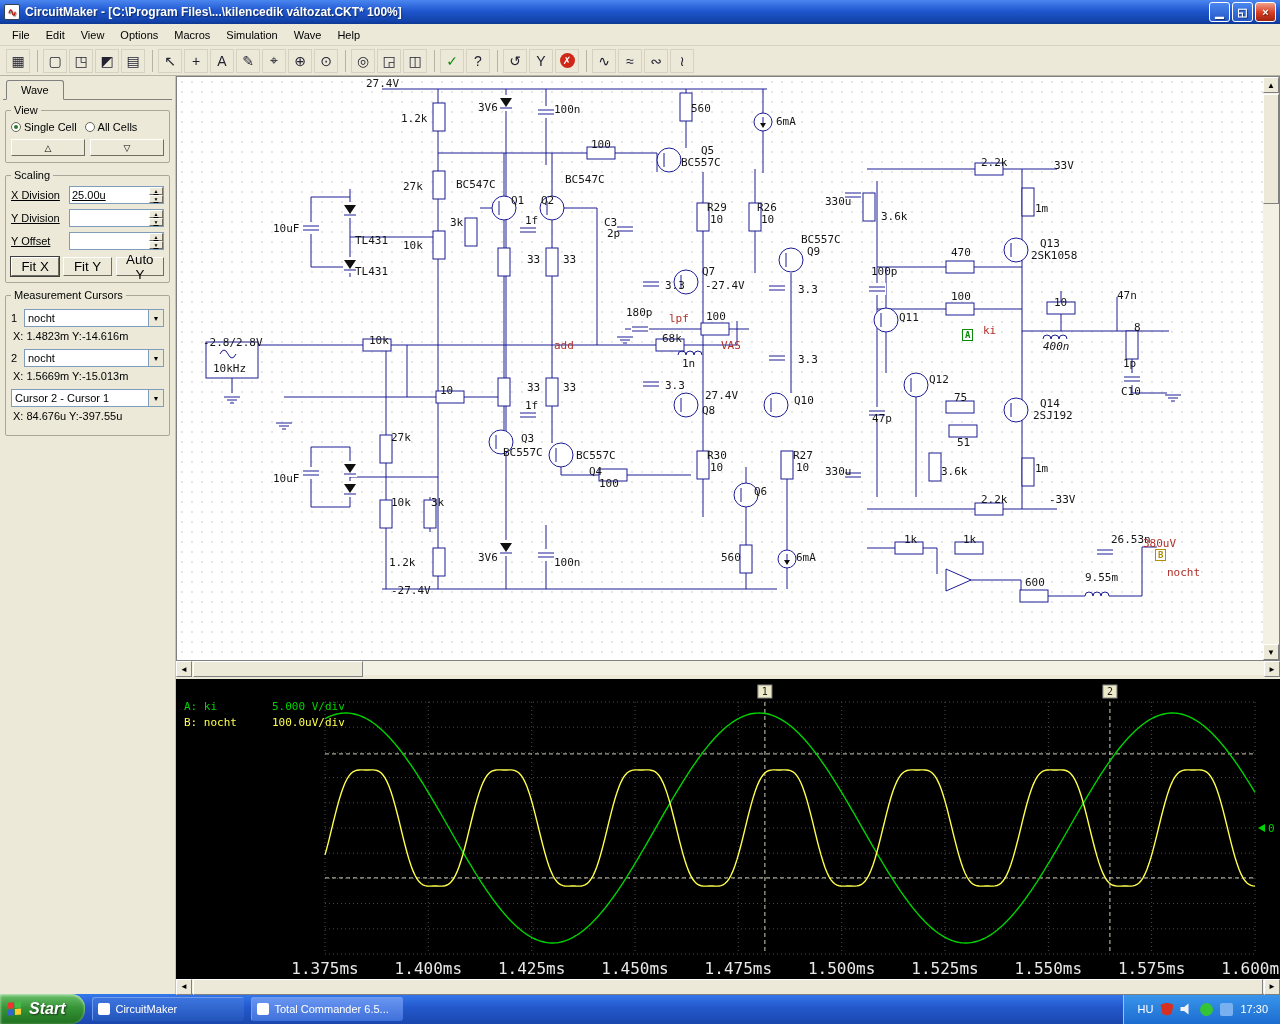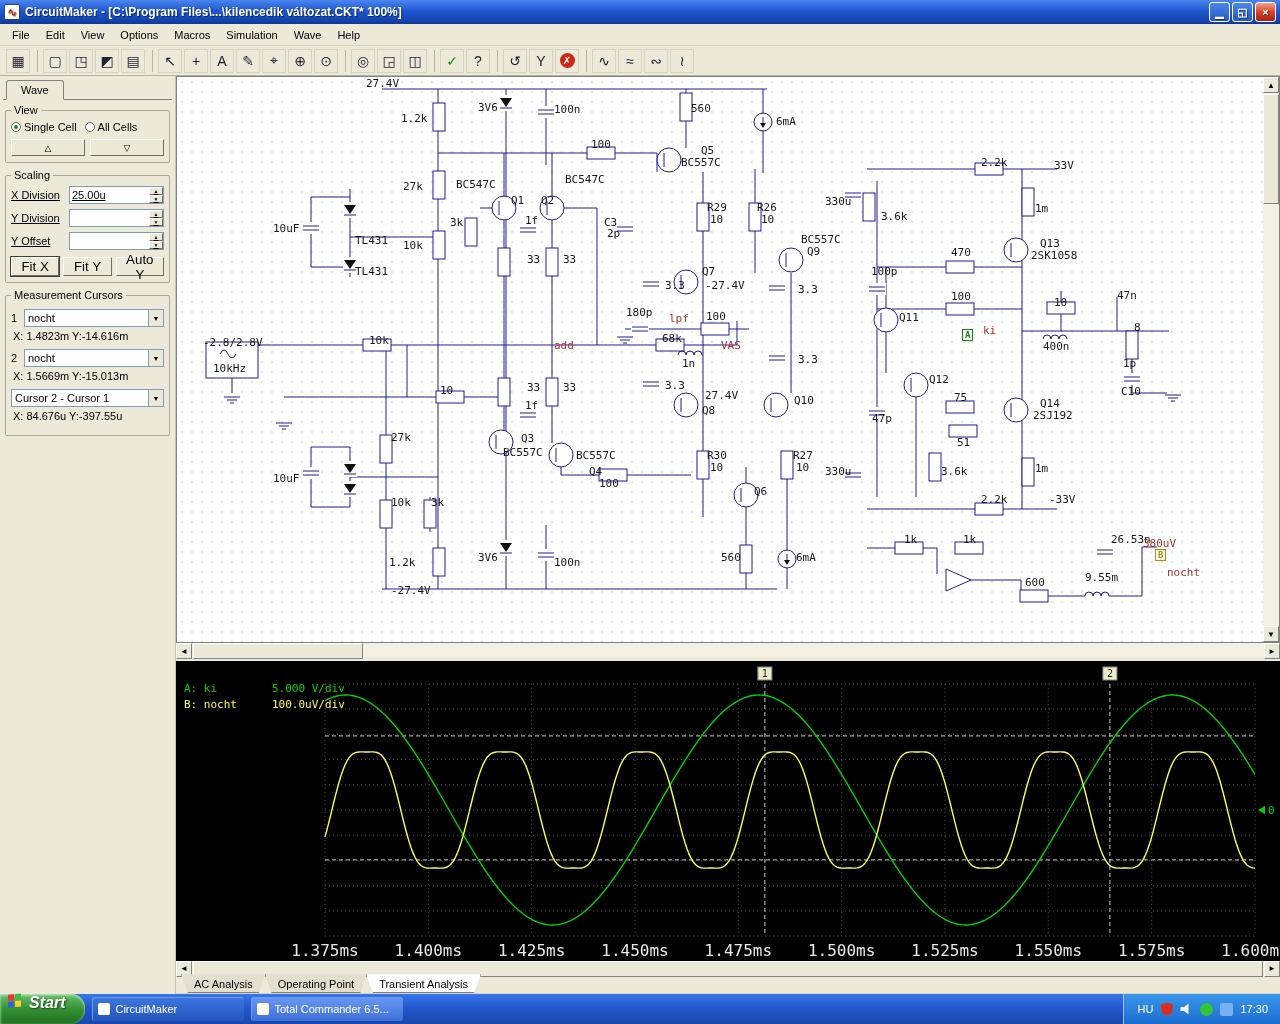--- a/index.html
+++ b/index.html
@@ -113,21 +113,21 @@
   .wzero { fill:#00d400; font-size:11px; }
   
   .antabs { height:22px; display:flex; padding-left:5px; background:#ece9d8; align-items:stretch; }
   .atab { padding:4px 12px 0; border:1px solid #808080; border-top:none; background:#e2dfce;
     margin-right:-1px; clip-path:polygon(0 0,100% 0,calc(100% - 7px) 100%,7px 100%); }
   .atab.act { background:#fff; z-index:1; }
   .filler { flex:1; background:#ece9d8; border-top:1px solid #d8d4c4; }
   
   .taskbar { height:30px; display:flex; align-items:center;
     background:linear-gradient(180deg,#3478ec,#2358cc 45%,#1a47ad); }
-  .startbtn { height:30px; padding:0 20px 0 8px; display:flex; align-items:flex-start; gap:6px;
+  .startbtn { height:30px; padding:0 20px 0 8px; display:flex; align-items:center; gap:6px;
     background:linear-gradient(180deg,#6cc26c,#379537 45%,#1f701f); border-radius:0 14px 14px 0;
     color:#fff; font-style:italic; font-weight:bold; font-size:16px; text-shadow:1px 1px 2px rgba(0,0,0,.6);
     box-shadow:inset 0 1px 3px #cfeccf; }
   .flag { width:15px; height:15px; display:grid; grid-template-columns:6px 6px; grid-template-rows:6px 6px;
     gap:1px; transform:skewY(-6deg); }
   .flag i:nth-child(1){background:#e33;} .flag i:nth-child(2){background:#4b4;}
   .flag i:nth-child(3){background:#36c;} .flag i:nth-child(4){background:#fc3;}
   .tasks { display:flex; align-items:center; }
   .taskbtn { width:152px; height:24px; margin-left:7px; border-radius:3px; padding:0 6px;
     display:flex; align-items:center; gap:5px; color:#fff; overflow:hidden; white-space:nowrap;
@@ -506,21 +506,21 @@
               <span class="slab" style="left: 694px; top: 189px;">100p</span>
               <span class="slab" style="left: 774px; top: 214px;">100</span>
               <span class="slab" style="left: 621px; top: 207px;">3.3</span>
               <span class="slab" style="left: 449px; top: 230px;">180p</span>
               <span class="slab red" style="left: 492px; top: 236px;">lpf</span>
               <span class="slab" style="left: 529px; top: 234px;">100</span>
               <span class="slab" style="left: 722px; top: 235px;">Q11</span>
               <span class="slab" style="left: 877px; top: 220px;">10</span>
               <span class="slab" style="left: 940px; top: 213px;">47n</span>
               <span class="slab red" style="left: 806px; top: 248px;">ki</span>
-              <span class="slab" style="left: 866px; top: 264px;">400n</span>
+              <span class="slab" style="left: 866px; top: 264px; font-style: italic;">400n</span>
               <span class="slab" style="left: 957px; top: 245px;">8</span>
               <span class="slab" style="left: 26px; top: 260px;">-2.8/2.8V</span>
               <span class="slab" style="left: 192px; top: 258px;">10k</span>
               <span class="slab red" style="left: 377px; top: 263px;">add</span>
               <span class="slab" style="left: 485px; top: 256px;">68k</span>
               <span class="slab red" style="left: 544px; top: 263px;">VAS</span>
               <span class="slab" style="left: 505px; top: 281px;">1n</span>
               <span class="slab" style="left: 36px; top: 286px;">10kHz</span>
               <span class="slab" style="left: 488px; top: 303px;">3.3</span>
               <span class="slab" style="left: 621px; top: 277px;">3.3</span>
@@ -643,25 +643,20 @@
             <span style="left: 1079px;">1.600ms</span>
           </div>
       </div>
 
       <div class="wfscroll">
         <span class="sarr">◄</span>
         <div class="wfthumb"></div>
         <span class="sarr right">►</span>
       </div>
 
-      <div class="antabs" id="antabs">
-          <span class="atab">AC Analysis</span>
-          <span class="atab">Operating Point</span>
-          <span class="atab act">Transient Analysis</span>
-        </div>
       <div class="filler"></div>
 
     </div>
   </div>
 
   <div class="taskbar">
     <div class="startbtn">
       <span class="flag">
           <i></i>
           <i></i>

